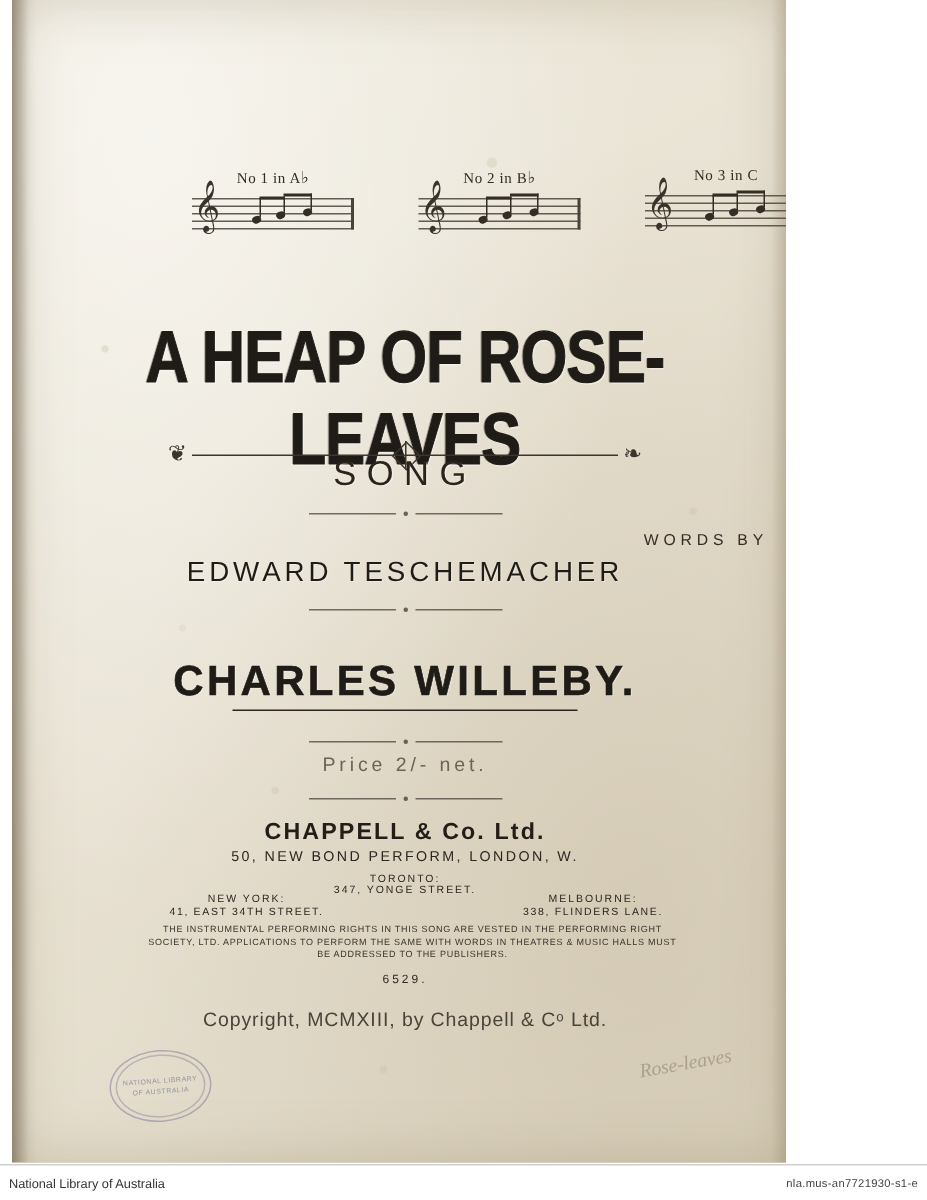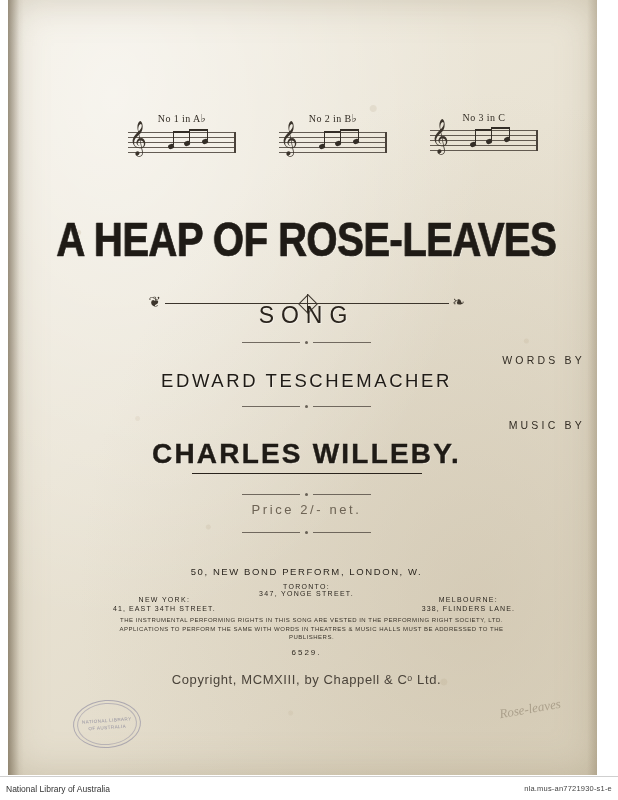--- a/index.html
+++ b/index.html
@@ -21,21 +21,21 @@
     left: 0; top: 0;
     width: 618px;
     height: 800px;
     background: #ffffff;
   }
 
   .sheet {
     position: absolute;
     left: 8px;
     top: 0px;
-    width: 589px;
+    width: 516px;
     height: 775px;
     background: #ece7da;
     background-image:
       radial-gradient(ellipse at 18% 12%, rgba(255,255,255,0.55), rgba(255,255,255,0) 55%),
       radial-gradient(ellipse at 80% 78%, rgba(196,183,158,0.45), rgba(255,255,255,0) 60%),
       linear-gradient(145deg, #efeadd 0%, #e9e3d4 42%, #e3dccb 75%, #ddd5c1 100%);
     box-shadow: inset 0 0 38px rgba(150,134,104,0.35);
     overflow: hidden;
   }
   
@@ -544,38 +544,38 @@
 
       <div class="credit-label words-by">WORDS BY</div>
       <div class="credit-name lyricist">EDWARD TESCHEMACHER</div>
 
       <div class="dotline" style="top:402px;">
         <div class="seg"></div>
           <div class="dot"></div>
           <div class="seg"></div>
       </div>
 
-      <div class="credit-label music-by">MUSIC BY</div>
       <div class="credit-name composer">CHARLES WILLEBY.</div>
       <div class="composer-underline"></div>
 
       <div class="dotline" style="top:490px;">
         <div class="seg"></div>
           <div class="dot"></div>
           <div class="seg"></div>
       </div>
 
       <div class="price">Price 2/- net.</div>
 
       <div class="dotline" style="top:528px;">
         <div class="seg"></div>
           <div class="dot"></div>
           <div class="seg"></div>
       </div>
 
+      <div class="publisher">CHAPPELL &amp; Co. Ltd.</div>
       <div class="publisher-address">50, NEW BOND PERFORM, LONDON, W.</div>
 
       <div class="toronto">
         <span class="city">TORONTO:</span>
         <span>347, YONGE STREET.</span>
       </div>
 
       <div class="branches">
         <div class="col">
           <span class="city">NEW YORK:</span>

